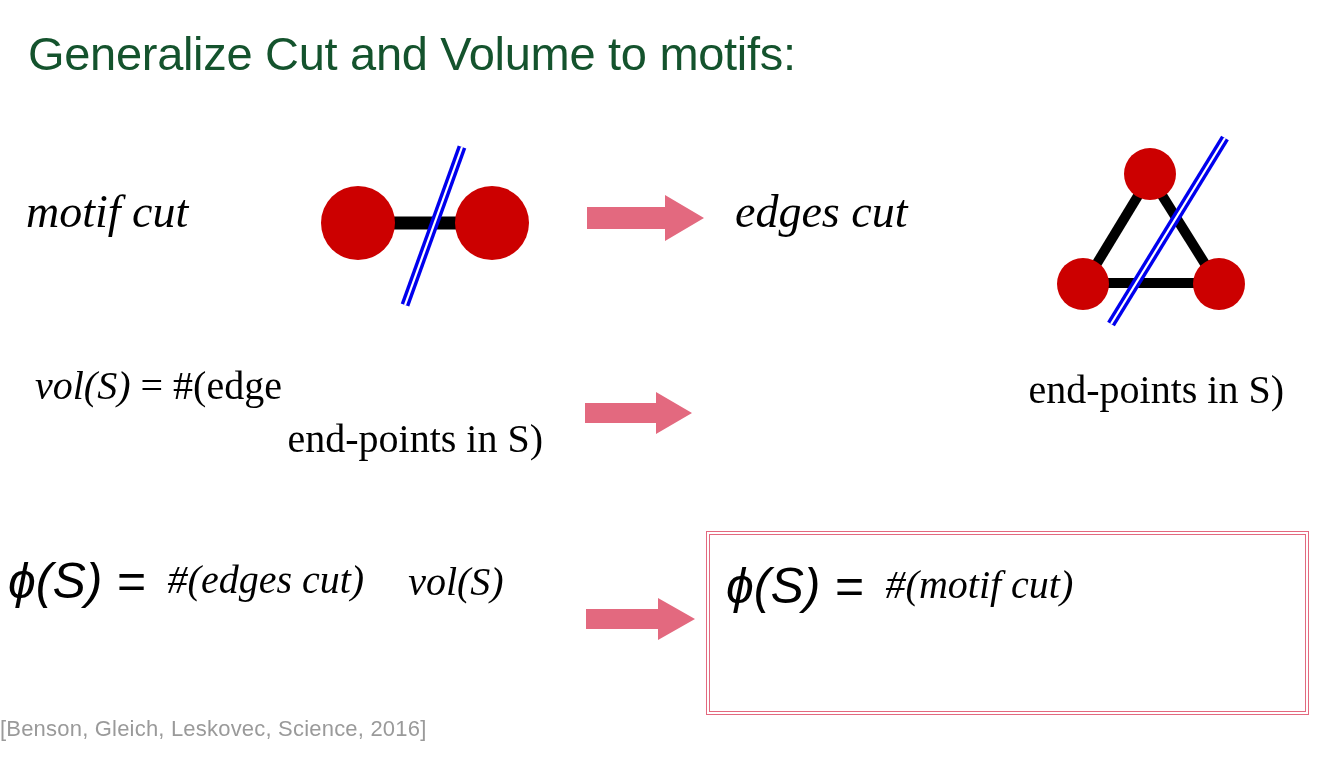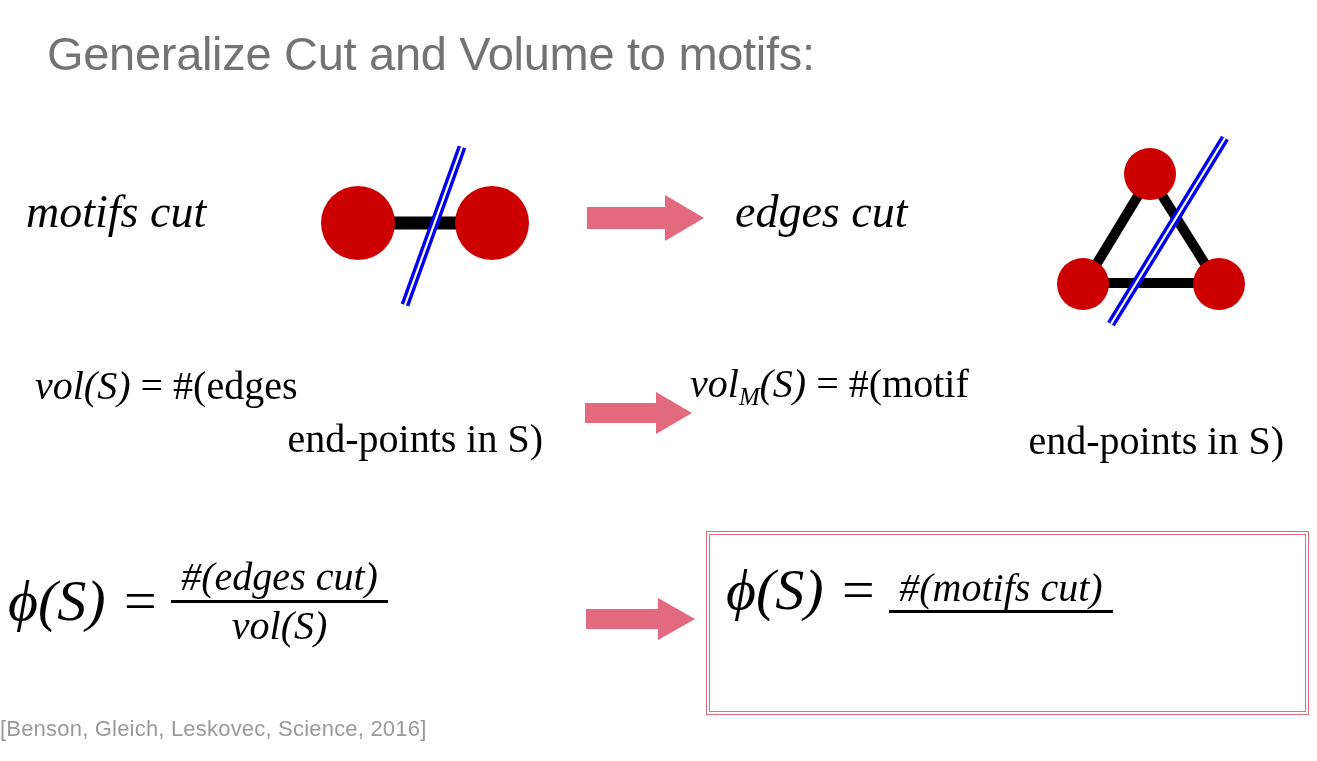--- a/index.html
+++ b/index.html
@@ -18,23 +18,22 @@
 
   
   #slide-title {
     position: absolute;
     left: 28px;
     top: 26px;
     font-family: "Liberation Sans", sans-serif;
     font-size: 47px;
     font-weight: 400;
     letter-spacing: -0.3px;
-    color: #737373;
-    white-space: nowrap;
-    margin-left: 19px;
+    color: #14532d;
+    white-space: nowrap;
   }
 
   
   .mathi {
     font-family: "Liberation Serif", "DejaVu Serif", serif;
     font-style: italic;
     color: #000000;
     white-space: nowrap;
   }
   .mathu {
@@ -99,31 +98,31 @@
   #vol-right .line1 { font-size: 40px; display: block; }
   #vol-right .line2 { font-size: 40px; display: block; text-align: right; padding-right: 6px; margin-top: 6px;}
 
   
   .frac-eq {
     display: flex;
     align-items: center;
     white-space: nowrap;
   }
   .eq-lhs {
-    font-family: Liberation Serif, serif;
-    font-style: italic;
-    font-size: 58px;
+    font-family: Liberation Sans, sans-serif;
+    font-style: italic;
+    font-size: 50px;
     line-height: 1;
   }
   .frac {
     display: inline-flex;
-    flex-direction: column;
-    align-items: center;
+    align-items: flex-end;
     margin-left: 12px;
     line-height: 1.04;
+    gap: 12px;
   }
   .frac .num {
     font-family: "Liberation Serif", "DejaVu Serif", serif;
     font-style: italic;
     font-size: 40px;
     padding: 0 10px 2px 10px;
   }
   .frac .bar {
     width: 100%;
     height: 3px;
@@ -169,21 +168,21 @@
     font-size: 22px;
     color: #9A9A9A;
     letter-spacing: 0.2px;
   }
 </style>
 </head>
 <body>
 
 <div id="slide-title">Generalize Cut and Volume to motifs:</div>
 
-<div id="label-edges-cut" class="mathi">motifs cut</div>
+<div id="label-edges-cut" class="mathi">motif cut</div>
 
 <div id="edge-graph">
   <svg width="220" height="190" viewBox="0 0 220 190">
     <line x1="52" y1="78" x2="178" y2="78" stroke="#000000" stroke-width="13"></line>
     <circle cx="48" cy="78" r="37" fill="#CC0000"></circle>
     <circle cx="182" cy="78" r="37" fill="#CC0000"></circle>
     <line x1="95" y1="160" x2="152" y2="2" stroke="#0000EE" stroke-width="9"></line>
     <line x1="95" y1="160" x2="152" y2="2" stroke="#FFFFFF" stroke-width="2.2"></line>
   </svg>
 </div>
@@ -203,32 +202,31 @@
     <line x1="40" y1="155" x2="172" y2="155" stroke="#000000" stroke-width="10"></line>
     <circle cx="105" cy="46" r="26" fill="#CC0000"></circle>
     <circle cx="38" cy="156" r="26" fill="#CC0000"></circle>
     <circle cx="174" cy="156" r="26" fill="#CC0000"></circle>
     <line x1="66" y1="196" x2="180" y2="10" stroke="#0000EE" stroke-width="9"></line>
     <line x1="66" y1="196" x2="180" y2="10" stroke="#FFFFFF" stroke-width="2.2"></line>
   </svg>
 </div>
 
 <div id="vol-left">
-  <span class="line1"><span class="mathi">vol(S)</span><span class="mathu"> = </span><span class="mathu">#(edges</span></span>
+  <span class="line1"><span class="mathi">vol(S)</span><span class="mathu"> = </span><span class="mathu">#(edge</span></span>
   <span class="line2 mathu">end-points in S)</span>
 </div>
 
 <div class="arrow" style="left:585px; top:392px;">
   <svg width="108" height="42" viewBox="0 0 108 42">
     <polygon points="0,11 71,11 71,0 107,21 71,42 71,31 0,31" fill="#E3697F"></polygon>
   </svg>
 </div>
 
 <div id="vol-right">
-  <span class="line1"><span class="mathi">vol</span><span class="mathi sub">M</span><span class="mathi">(S)</span><span class="mathu"> = </span><span class="mathu">#(motif</span></span>
   <span class="line2 mathu">end-points in S)</span>
 </div>
 
 <div id="phi-left" class="frac-eq">
   <span class="eq-lhs">ϕ(S) =</span>
   <span class="frac">
     <span class="num">#(edges cut)</span>
     <span class="bar"></span>
     <span class="den">vol(S)</span>
   </span>
@@ -237,19 +235,19 @@
 <div class="arrow" style="left:586px; top:598px;">
   <svg width="110" height="42" viewBox="0 0 110 42">
     <polygon points="0,11 72,11 72,0 109,21 72,42 72,31 0,31" fill="#E3697F"></polygon>
   </svg>
 </div>
 
 <div id="phi-boxed">
   <div id="phi-right" class="frac-eq">
     <span class="eq-lhs">ϕ(S) =</span>
     <span class="frac">
-      <span class="num">#(motifs cut)</span>
+      <span class="num">#(motif cut)</span>
       <span class="bar"></span>
     </span>
   </div>
 </div>
 
 <div id="citation">[Benson, Gleich, Leskovec, Science, 2016]</div>
 
 </body></html>

